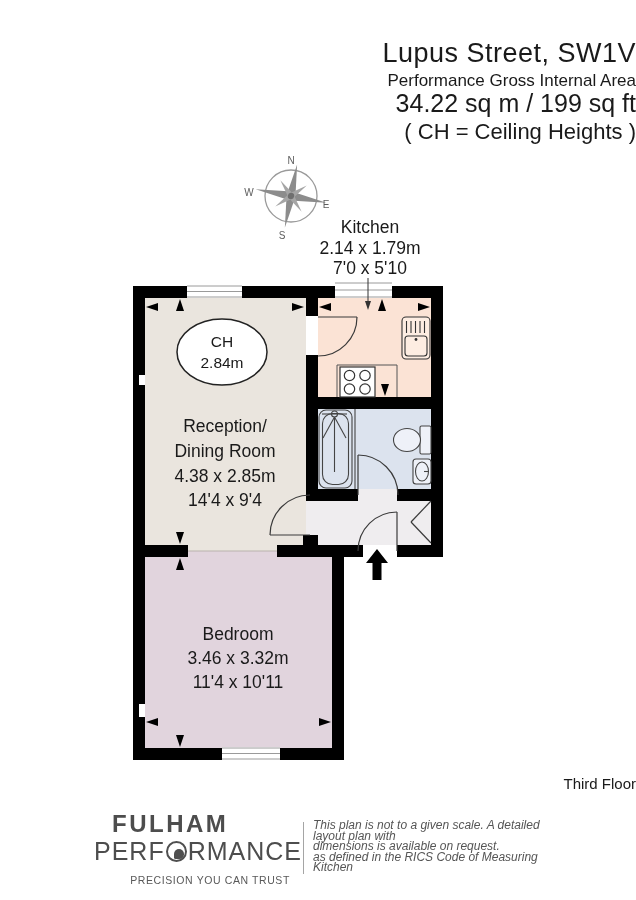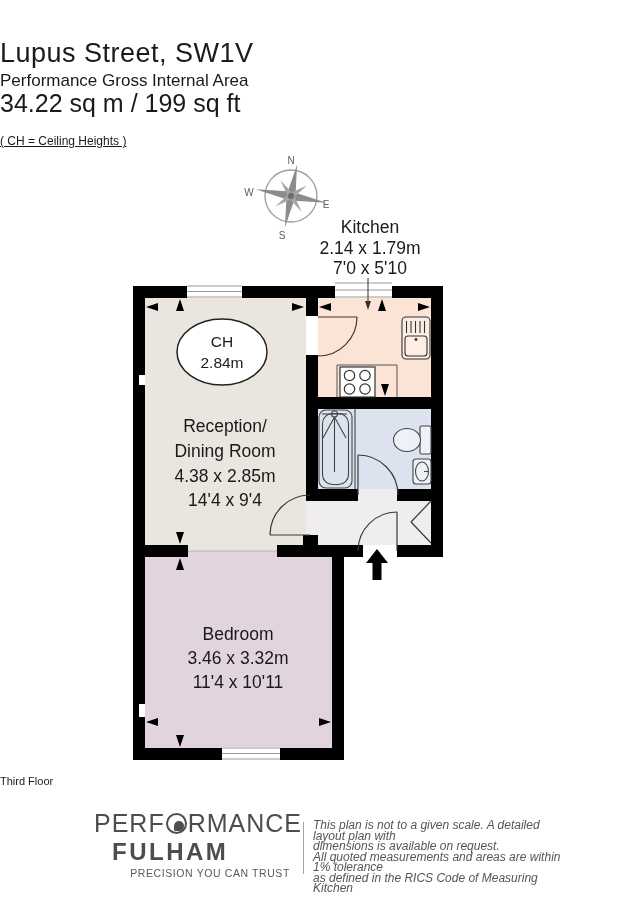--- a/index.html
+++ b/index.html
@@ -1,38 +1,38 @@
 <!DOCTYPE html>
 <html><head>
 <meta charset="utf-8">
 <style>
   html,body{margin:0;padding:0;background:#fff;}
   body{width:636px;height:900px;position:relative;overflow:hidden;
        font-family:"Liberation Sans",sans-serif;color:#1a1a1a;}
   .abs{position:absolute;}
-  .ctr{width:100%;text-align:left;left:0;}
+  .ctr{width:100%;text-align:right;left:0;}
   #title{top:38px;font-size:27px;letter-spacing:.5px;}
   #subtitle{top:71px;font-size:17px;}
   #area{top:89px;font-size:25px;}
-  #chnote{top:134px;font-size:12px;text-decoration:underline;}
-  #floorlabel{top:775px;font-size:11px;}
+  #chnote{top:119px;font-size:22px;}
+  #floorlabel{top:775px;font-size:15px;}
   #plan{position:absolute;left:0;top:0;width:636px;height:900px;}
   svg text{font-family:"Liberation Sans",sans-serif;fill:#1a1a1a;}
   .roomlabel{font-size:17.5px;}
   .chtext{font-size:15.5px;}
   .complbl{font-size:10px;fill:#5d5d5d;}
   
   #logo{left:94px;top:810px;width:204px;}
   #brand1{font-size:24px;font-weight:bold;color:#4d4d4d;letter-spacing:2.5px;margin-left:18px;}
   #brand2{font-size:25px;color:#4d4d4d;letter-spacing:1px;margin-top:-1px;white-space:nowrap;}
   .logo-o{display:inline-block;width:17px;height:17px;border:2.5px solid #4f4f4f;border-radius:50%;
           position:relative;vertical-align:-2px;margin:0 1px;}
   .logo-o::after{content:"";position:absolute;width:10px;height:10px;background:#4f4f4f;
           border-radius:50% 50% 45% 15%;right:1px;bottom:1px;}
-  #tagline{font-size:10.5px;color:#595959;letter-spacing:.6px;text-align:right;padding-right:8px;margin-top:1px;}
+  #tagline{font-size:10.5px;color:#595959;letter-spacing:.6px;text-align:right;padding-right:8px;margin-top:8px;}
   #fdivider{left:303px;top:822px;width:1px;height:52px;background:#a5a5a5;}
   #disclaimer{left:313px;top:820px;width:255px;font-size:12px;line-height:10.5px;color:#555;font-style:italic;}
 </style>
 </head>
 <body>
 
 <div class="abs ctr" id="title">Lupus Street, SW1V</div>
 <div class="abs ctr" id="subtitle">Performance Gross Internal Area</div>
 <div class="abs ctr" id="area">34.22 sq m / 199 sq ft</div>
 <div class="abs ctr" id="chnote">( CH = Ceiling Heights )</div>
@@ -216,23 +216,22 @@
   <g>
     <text class="roomlabel" x="238" y="640" text-anchor="middle">Bedroom</text>
     <text class="roomlabel" x="238" y="664" text-anchor="middle">3.46 x 3.32m</text>
     <text class="roomlabel" x="238" y="688" text-anchor="middle">11'4 x 10'11</text>
   </g>
 </svg>
 
 <div class="abs ctr" id="floorlabel">Third Floor</div>
 
 <div class="abs" id="logo">
+  <div id="brand1">FULHAM</div>
   <div id="brand2"><span>PERF</span><span class="logo-o"></span><span>RMANCE</span></div>
-  <div id="brand1">FULHAM</div>
   <div id="tagline">PRECISION YOU CAN TRUST</div>
 </div>
 <div class="abs" id="fdivider"></div>
 <div class="abs" id="disclaimer">
   <div>This plan is not to a given scale. A detailed layout plan with</div>
   <div>dimensions is available on request.</div>
-  <div>All quoted measurements and areas are within 1% tolerance</div>
   <div>as defined in the RICS Code of Measuring Kitchen</div>
 </div>
 
 </body></html>

